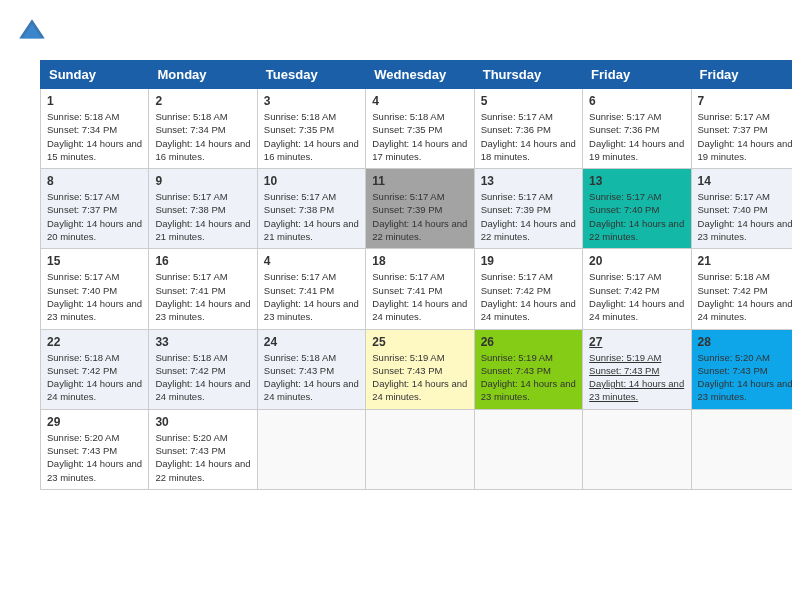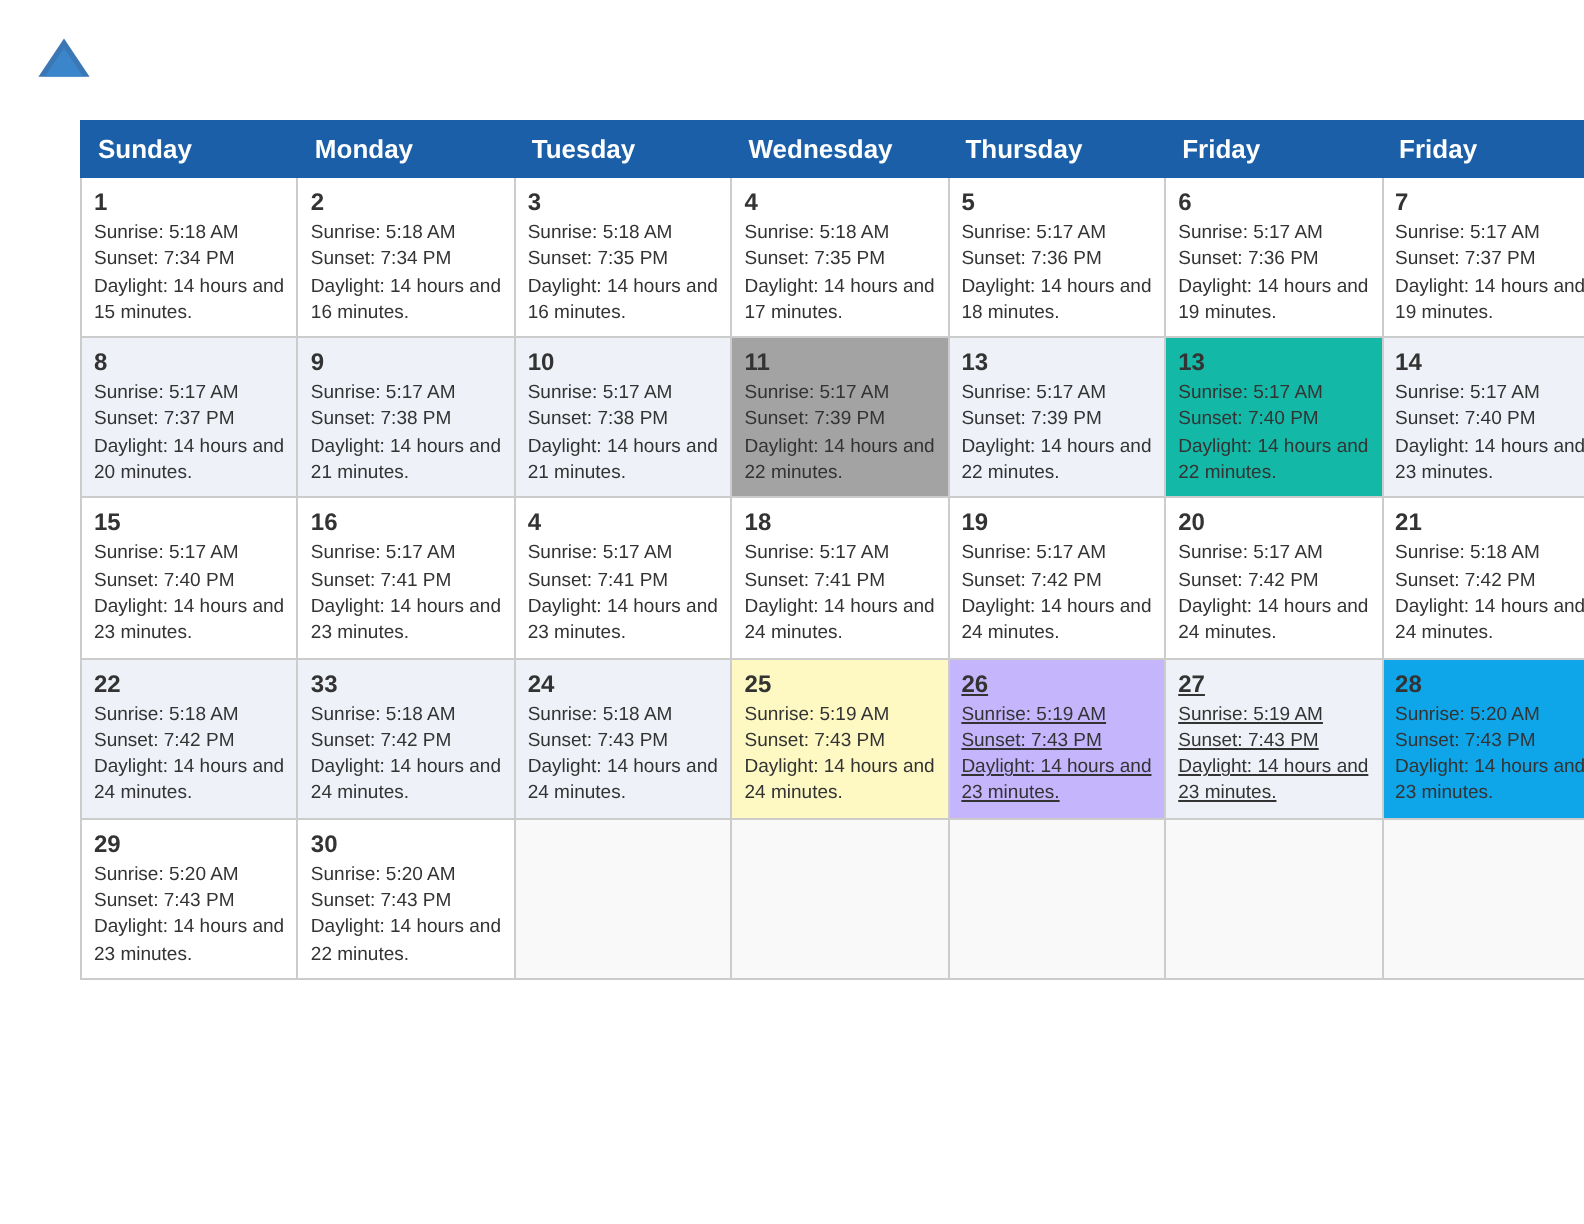--- a/index.html
+++ b/index.html
@@ -275,21 +275,21 @@
         <div class="day-info">
           Sunrise: 5:18 AM<br>Sunset: 7:43 PM<br>Daylight: 14 hours and 24 minutes.
         </div>
       </td>
         <td style="background: #fef9c3;">
         <span class="day-num">25</span>
         <div class="day-info">
           Sunrise: 5:19 AM<br>Sunset: 7:43 PM<br>Daylight: 14 hours and 24 minutes.
         </div>
       </td>
-        <td style="background: #c4b5fd; text-decoration: underline;">
+        <td style="background: #84cc16;">
         <span class="day-num">26</span>
         <div class="day-info">
           Sunrise: 5:19 AM<br>Sunset: 7:43 PM<br>Daylight: 14 hours and 23 minutes.
         </div>
       </td>
         <td style="background: rgb(238, 242, 248); text-decoration: underline;">
         <span class="day-num">27</span>
         <div class="day-info">
           Sunrise: 5:19 AM<br>Sunset: 7:43 PM<br>Daylight: 14 hours and 23 minutes.
         </div>

